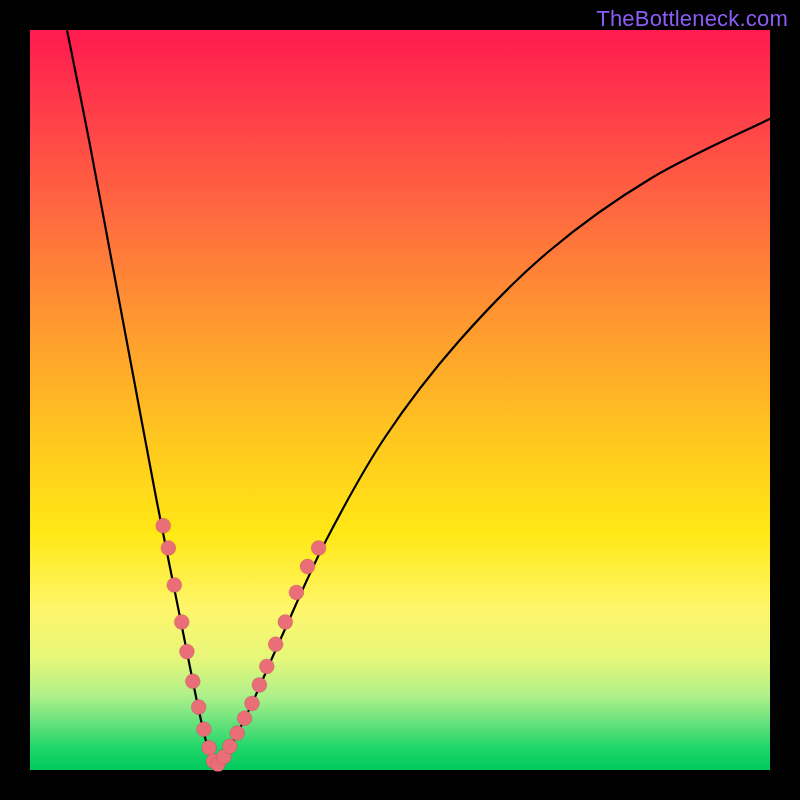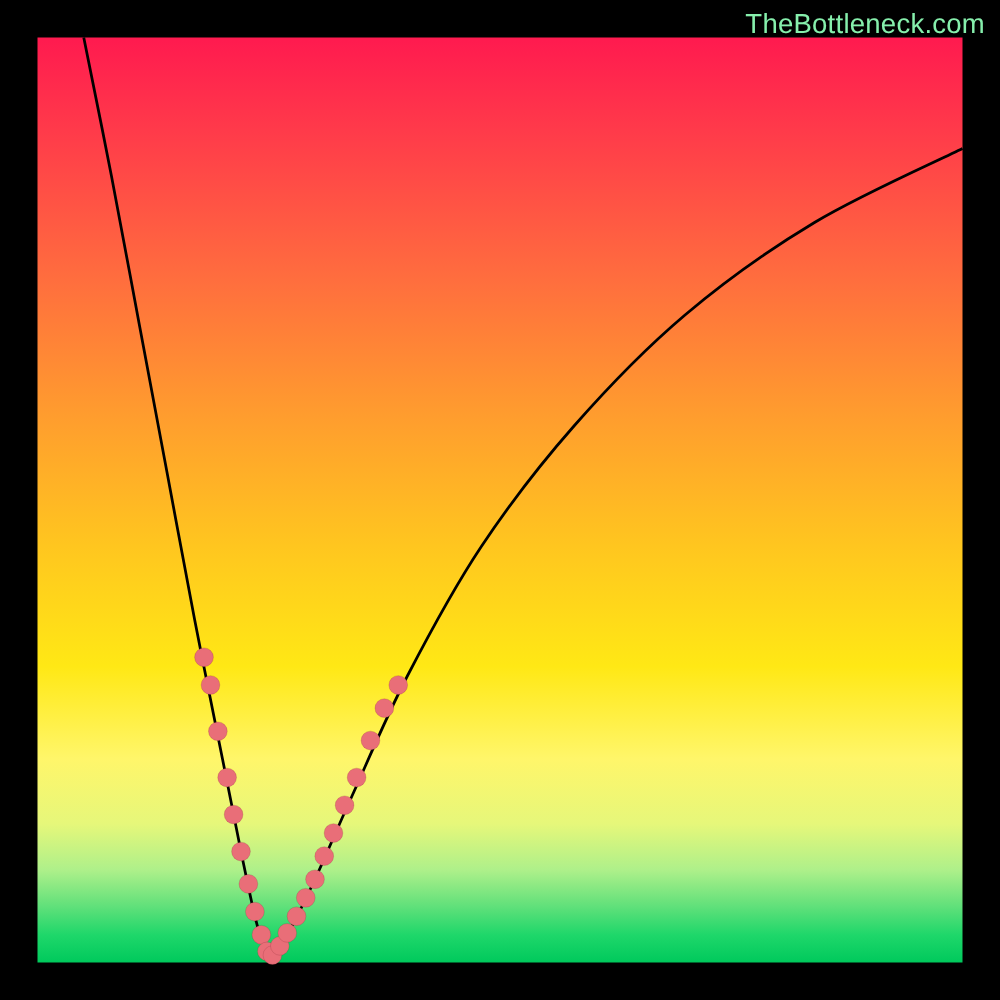--- a/index.html
+++ b/index.html
@@ -38,21 +38,21 @@
       #aef08a 90%,
       #5fe07a 94%,
       #1fd76a 97%,
       #00c95c 100%
     );
   }
   .watermark {
     position: absolute;
     top: 6px;
     right: 12px;
-    color: #86efac;
+    color: #8b5cf6;
     font-size: 22px;
     font-weight: 500;
     letter-spacing: 0.2px;
     user-select: none;
   }
   svg.curves {
     position: absolute;
     left: 0;
     top: 0;
     width: 740px;

